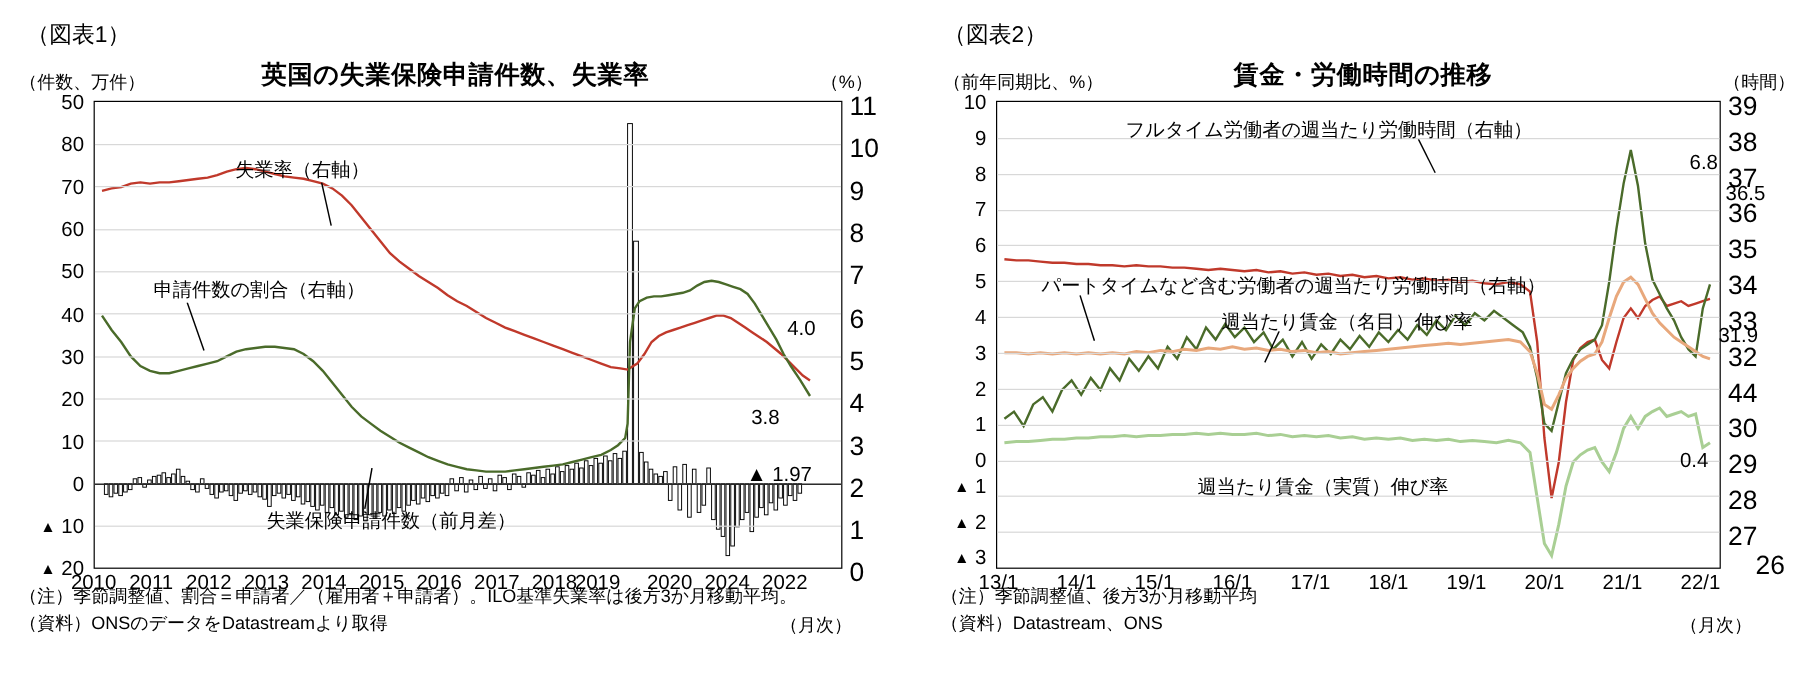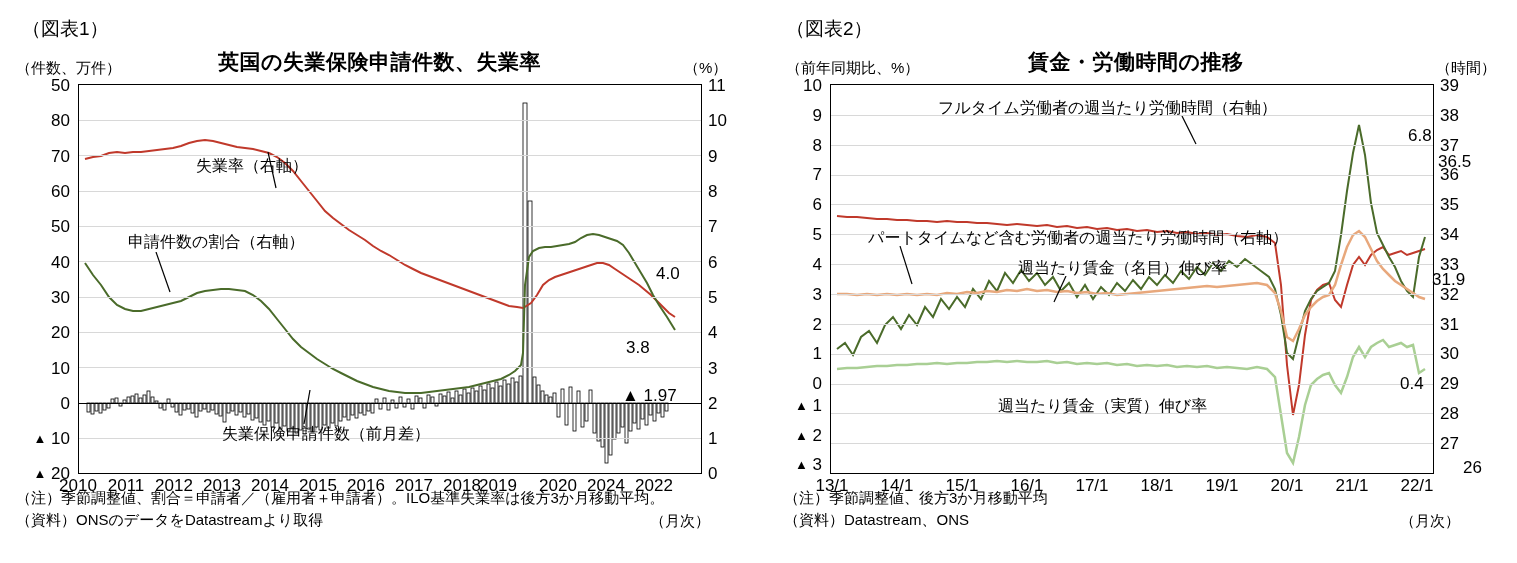--- a/index.html
+++ b/index.html
@@ -13,21 +13,21 @@
   .chart-title{position:absolute;font-size:21px;font-weight:bold;letter-spacing:.5px;}
   .axis-unit{position:absolute;font-size:15px;}
   .note{position:absolute;font-size:15px;line-height:1.35;}
   .monthly{position:absolute;font-size:15px;}
 
   .plot{position:absolute;border:1px solid #000;background:#fff;overflow:hidden;}
   .grid-line{position:absolute;left:0;right:0;height:1px;background:#d8d8d8;}
   .zero-line{position:absolute;left:0;right:0;height:1px;background:#000;}
 
   .ytick{position:absolute;font-size:17px;text-align:right;}
-  .ytick-r{position:absolute;font-size:17px;text-align:left;}
+  .ytick-r{position:absolute;font-size:22px;text-align:left;}
   .xtick{position:absolute;font-size:17px;text-align:center;}
 
   .tri{font-size:13px;vertical-align:1px;}
 
   .ann{position:absolute;font-size:16px;}
   .val{position:absolute;font-size:17px;}
 
   svg{display:block;}
 </style>
 </head>
@@ -246,21 +246,21 @@
     <div class="xtick" style="left:222px;top:476px;width:96px;">2014</div>
     <div class="xtick" style="left:270px;top:476px;width:96px;">2015</div>
     <div class="xtick" style="left:318px;top:476px;width:96px;">2016</div>
     <div class="xtick" style="left:366px;top:476px;width:96px;">2017</div>
     <div class="xtick" style="left:414px;top:476px;width:96px;">2018</div>
     <div class="xtick" style="left:462px;top:476px;width:72px;">2019</div>
     <div class="xtick" style="left:510px;top:476px;width:96px;">2020</div>
     <div class="xtick" style="left:558px;top:476px;width:96px;">2024</div>
     <div class="xtick" style="left:606px;top:476px;width:96px;">2022</div>
 
-    <div class="ann" style="left:196px;top:132px;margin-top:24px;">失業率（右軸）</div>
+    <div class="ann" style="left:196px;top:132px;">失業率（右軸）</div>
     <svg style="position:absolute;left:258px;top:152px;" width="26" height="40">
         <line x1="10" y1="0" x2="18" y2="36" stroke="#000" stroke-width="1.2"></line>
       </svg>
 
     <div class="ann" style="left:128px;top:232px;">申請件数の割合（右軸）</div>
     <svg style="position:absolute;left:148px;top:252px;" width="30" height="44">
         <line x1="8" y1="0" x2="22" y2="40" stroke="#000" stroke-width="1.2"></line>
       </svg>
 
     <div class="ann" style="left:222px;top:424px;">失業保険申請件数（前月差）</div>
@@ -326,21 +326,21 @@
     <div class="ytick" style="left:8px;top:455px;width:54px;"><span class="tri">▲</span> 3</div>
 
     <div class="ytick-r" style="left:680px;top:76px;">39</div>
     <div class="ytick-r" style="left:680px;top:106px;">38</div>
     <div class="ytick-r" style="left:680px;top:136px;">37</div>
     <div class="ytick-r" style="left:680px;top:165px;">36</div>
     <div class="ytick-r" style="left:680px;top:195px;">35</div>
     <div class="ytick-r" style="left:680px;top:225px;">34</div>
     <div class="ytick-r" style="left:680px;top:255px;">33</div>
     <div class="ytick-r" style="left:680px;top:285px;">32</div>
-    <div class="ytick-r" style="left:680px;top:315px;">31</div>
+    <div class="ytick-r" style="left:680px;top:315px;">44</div>
     <div class="ytick-r" style="left:680px;top:344px;">30</div>
     <div class="ytick-r" style="left:680px;top:374px;">29</div>
     <div class="ytick-r" style="left:680px;top:404px;">28</div>
     <div class="ytick-r" style="left:680px;top:434px;">27</div>
     <div class="ytick-r" style="left:680px;top:458px;margin-left:23px;">26</div>
 
     <div class="xtick" style="left:36px;top:476px;width:72px;">13/1</div>
     <div class="xtick" style="left:101px;top:476px;width:72px;">14/1</div>
     <div class="xtick" style="left:166px;top:476px;width:72px;">15/1</div>
     <div class="xtick" style="left:231px;top:476px;width:72px;">16/1</div>

